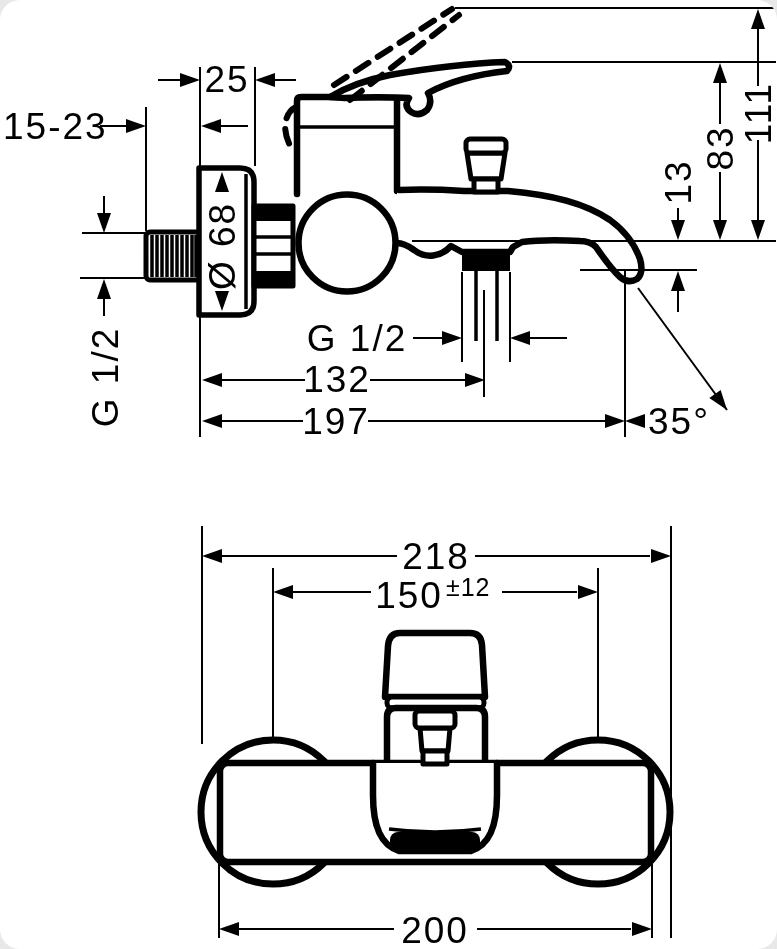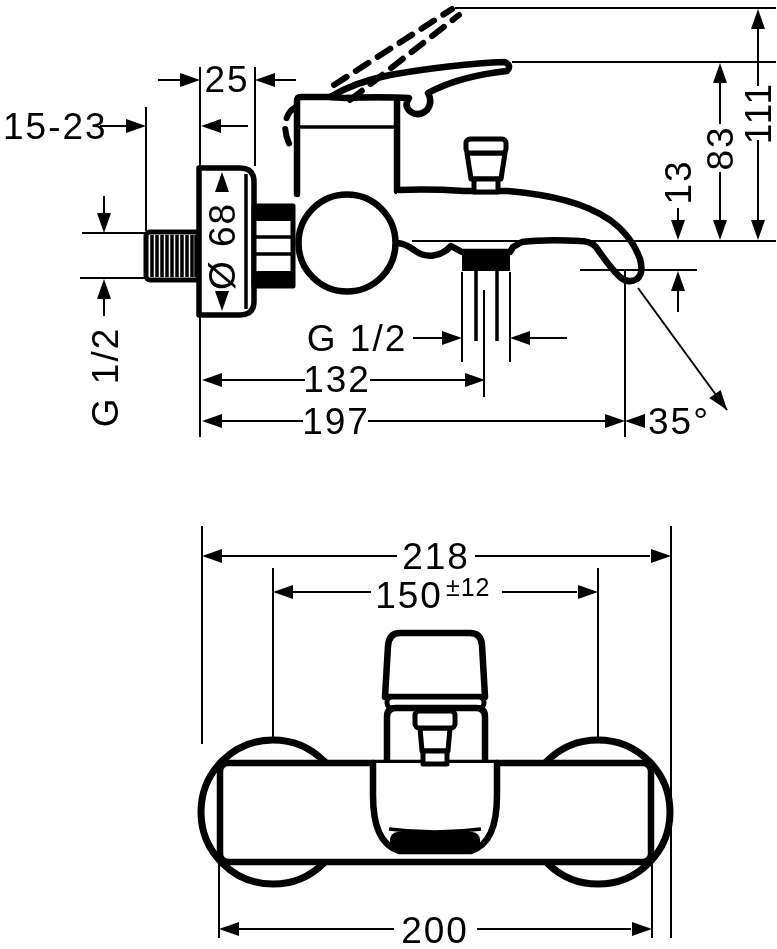--- a/index.html
+++ b/index.html
@@ -1,18 +1,18 @@
 <!DOCTYPE html>
 <html><head>
 <meta charset="utf-8">
 <style>
   html,body{margin:0;padding:0;background:#e8e8e8;}
   #stage{
     position:relative;width:777px;height:949px;background:#ffffff;
-    font-family:"Liberation Sans",sans-serif;overflow:hidden;
+    font-family:"Liberation Sans",sans-serif;overflow:hidden;border-radius:20px;
   }
   svg{display:block;}
   .dim-text{
     font-family:"Liberation Sans",sans-serif;
     font-size:37px;fill:#000;letter-spacing:2px;font-weight:400;
   }
   .dim-text-sup{
     font-family:"Liberation Sans",sans-serif;
     font-size:25px;fill:#000;letter-spacing:1px;font-weight:400;
   }

